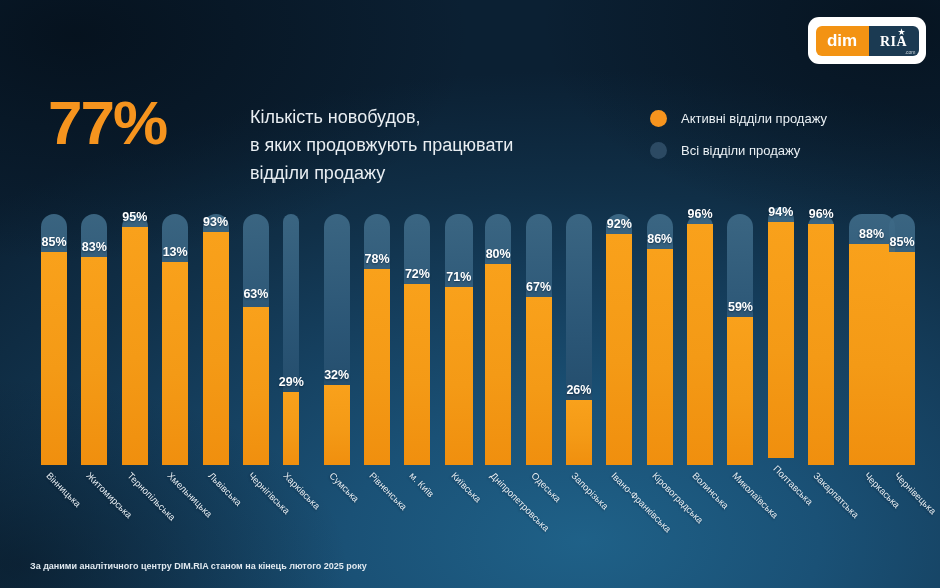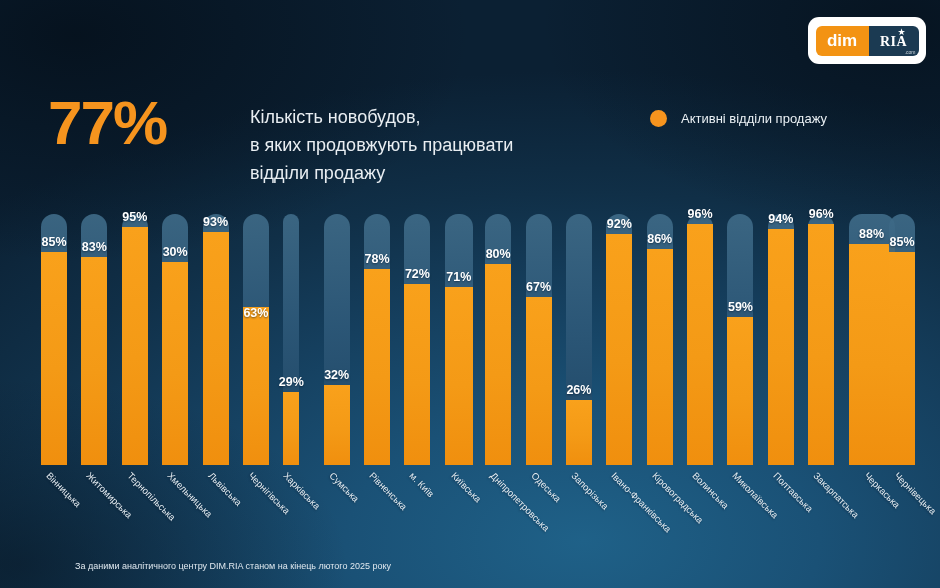--- a/index.html
+++ b/index.html
@@ -121,21 +121,21 @@
     transform-origin:left top;
     transform:translateX(-2px) rotate(45deg);
     font-size:9.5px; color:#e6edf2; white-space:nowrap;
     margin-top:5px;
     text-shadow:0 1px 2px rgba(0,20,40,.5);
   }
 
   
   #footer {
     position:absolute; left:30px; bottom:17px;
-    font-size:9px; color:#dfe8ef; font-weight:normal;margin-left:45px;
+    font-size:9px; color:#dfe8ef; font-weight:bold;
   }
 </style>
 </head>
 <body>
 
 <div id="page">
 
 
   <div id="logo" class="layer">
     <div id="logo-inner">
@@ -151,20 +151,24 @@
   <div id="bigstat" class="layer">77%</div>
   <div id="statdesc" class="layer">Кількість новобудов,
 в яких продовжують працювати
 відділи продажу</div>
 
   <div id="legend" class="layer">
     <div class="leg-row">
       <span class="leg-dot" style="background:#F6941E"></span>
       <span class="leg-label">Активні відділи продажу</span>
     </div>
+    <div class="leg-row">
+      <span class="leg-dot" style="background:#2C4A63"></span>
+      <span class="leg-label">Всі відділи продажу</span>
+    </div>
   </div>
 
   <div id="chart" class="layer">
       <div class="bar-group" style="left: 41px; top: 214px; width: 26px; height: 251px;">
         <div class="bar-bg" style="height: 100%;"></div>
         <div class="bar-fg" style="height: 213.35px;"></div>
         <div class="bar-val" style="bottom: 216.35px;">85%</div>
         <div class="bar-cat">Вінницька</div>
       </div>
       <div class="bar-group" style="left: 81.381px; top: 214px; width: 26px; height: 251px;">
@@ -175,33 +179,33 @@
       </div>
       <div class="bar-group" style="left: 121.762px; top: 214px; width: 26px; height: 251px;">
         <div class="bar-bg" style="height: 100%;"></div>
         <div class="bar-fg" style="height: 238.45px;"></div>
         <div class="bar-val" style="bottom: 241.45px;">95%</div>
         <div class="bar-cat">Тернопільська</div>
       </div>
       <div class="bar-group" style="left: 162.143px; top: 214px; width: 26px; height: 251px;">
         <div class="bar-bg" style="height: 100%;"></div>
         <div class="bar-fg" style="height: 203.31px;"></div>
-        <div class="bar-val" style="bottom: 206.31px;">30%</div>
+        <div class="bar-val" style="bottom: 206.31px;">13%</div>
         <div class="bar-cat">Хмельницька</div>
       </div>
       <div class="bar-group" style="left: 202.524px; top: 214px; width: 26px; height: 251px;">
         <div class="bar-bg" style="height: 100%;"></div>
         <div class="bar-fg" style="height: 233.43px;"></div>
         <div class="bar-val" style="bottom: 236.43px;">93%</div>
         <div class="bar-cat">Львівська</div>
       </div>
       <div class="bar-group" style="left: 242.905px; top: 214px; width: 26px; height: 251px;">
         <div class="bar-bg" style="height: 100%;"></div>
         <div class="bar-fg" style="height: 158.13px;"></div>
-        <div class="bar-val" style="bottom: 145px; margin-top: 18px;">63%</div>
+        <div class="bar-val" style="bottom: 164px; margin-top: 18px;">63%</div>
         <div class="bar-cat">Чернігівська</div>
       </div>
       <div class="bar-group" style="left: 283.286px; top: 214px; width: 16px; height: 251px;">
         <div class="bar-bg" style="height: 100%;"></div>
         <div class="bar-fg" style="height: 72.79px;"></div>
         <div class="bar-val" style="bottom: 75.79px;">29%</div>
         <div class="bar-cat">Харківська</div>
       </div>
       <div class="bar-group" style="left: 323.667px; top: 214px; width: 26px; height: 251px;">
         <div class="bar-bg" style="height: 100%;"></div>
@@ -262,21 +266,21 @@
         <div class="bar-fg" style="height: 240.96px;"></div>
         <div class="bar-val" style="bottom: 243.96px;">96%</div>
         <div class="bar-cat">Волинська</div>
       </div>
       <div class="bar-group" style="left: 727.476px; top: 214px; width: 26px; height: 251px;">
         <div class="bar-bg" style="height: 100%;"></div>
         <div class="bar-fg" style="height: 148.09px;"></div>
         <div class="bar-val" style="bottom: 151.09px;">59%</div>
         <div class="bar-cat">Миколаївська</div>
       </div>
-      <div class="bar-group" style="left: 767.857px; top: 214px; width: 26px; height: 251px;">
+      <div class="bar-group" style="left: 767.857px; top: 207px; width: 26px; height: 251px;">
         <div class="bar-bg" style="height: 100%;"></div>
         <div class="bar-fg" style="height: 235.94px;"></div>
         <div class="bar-val" style="bottom: 238.94px;">94%</div>
         <div class="bar-cat">Полтавська</div>
       </div>
       <div class="bar-group" style="left: 808.238px; top: 214px; width: 26px; height: 251px;">
         <div class="bar-bg" style="height: 100%;"></div>
         <div class="bar-fg" style="height: 240.96px;"></div>
         <div class="bar-val" style="bottom: 243.96px;">96%</div>
         <div class="bar-cat">Закарпатська</div>

